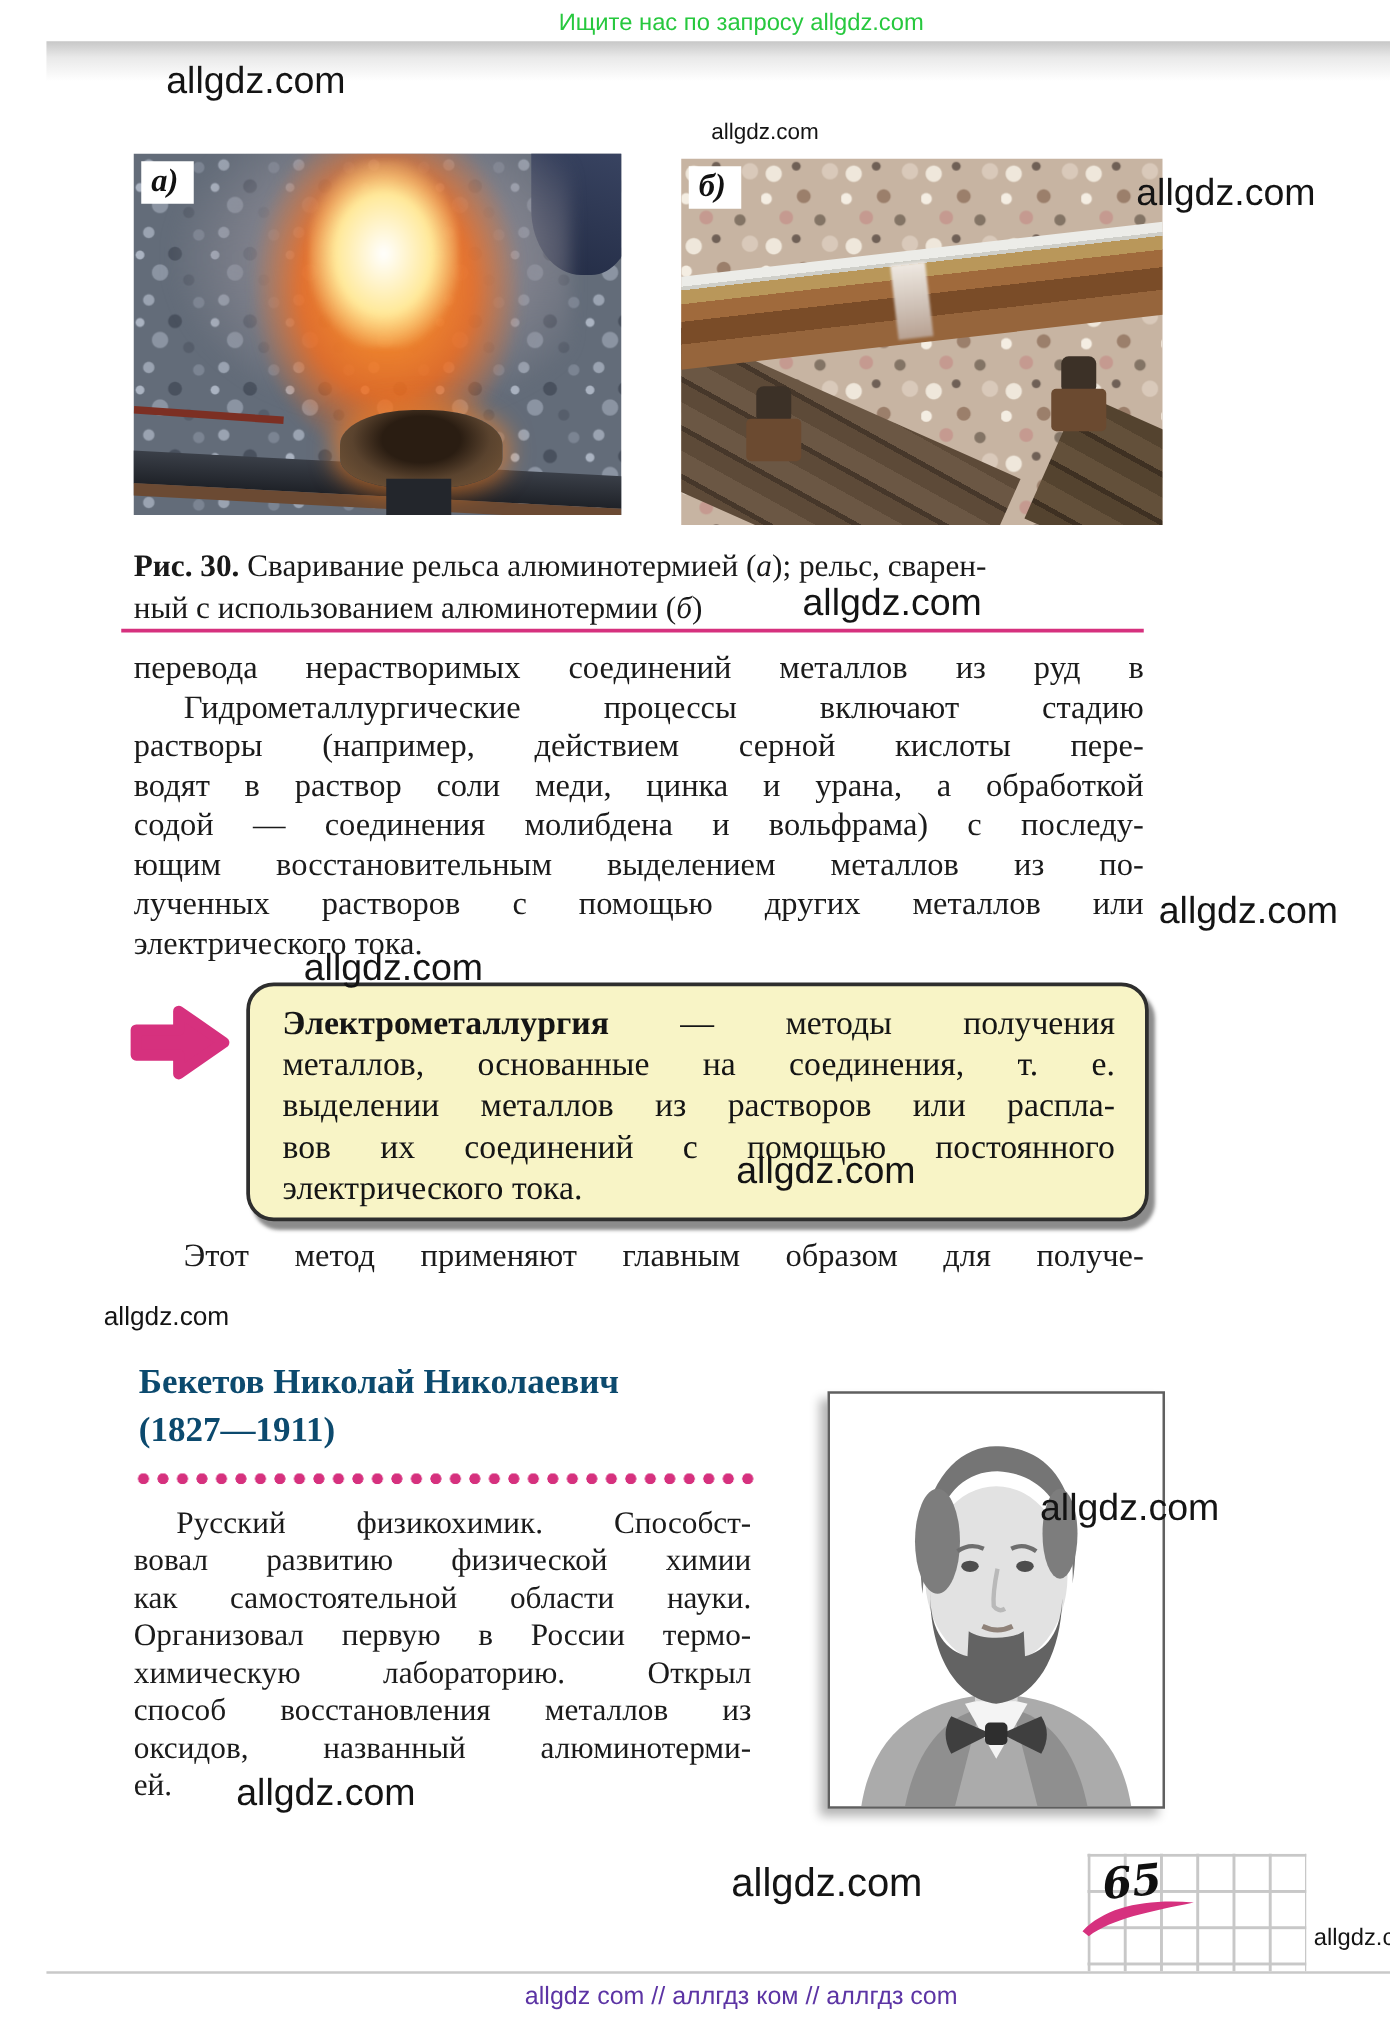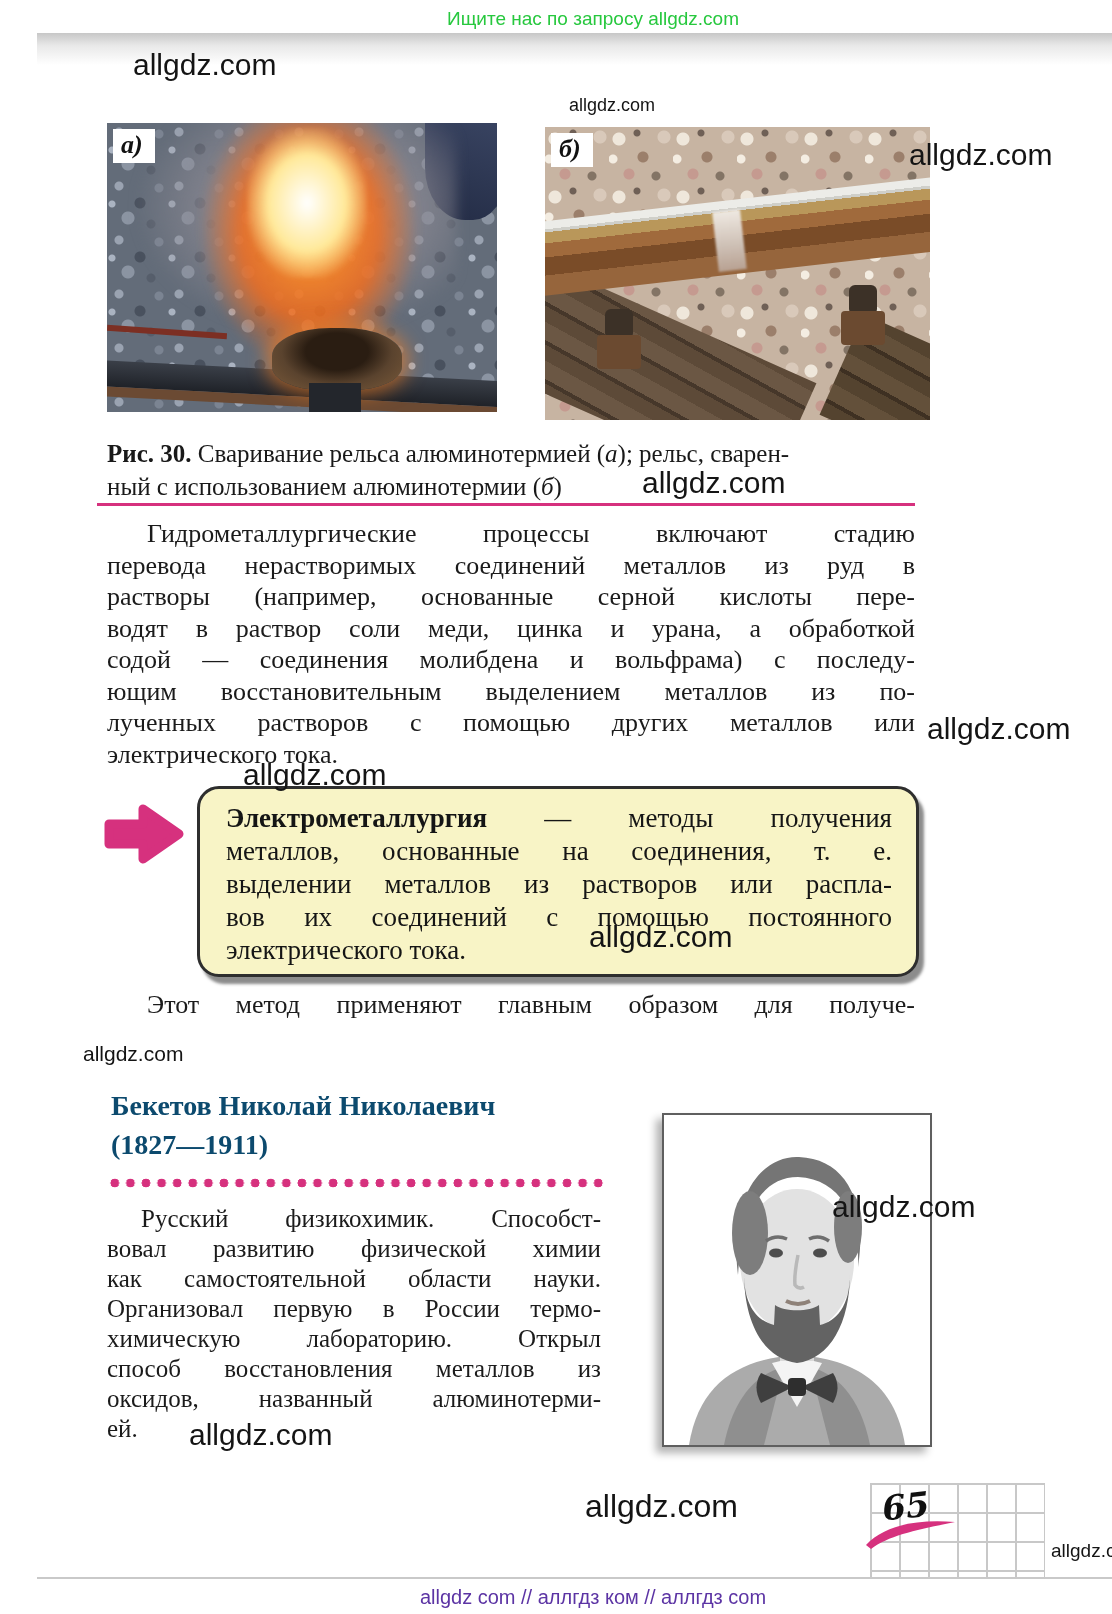--- a/index.html
+++ b/index.html
@@ -177,23 +177,23 @@
     <div class="plabel">б)</div>
   </div>
 
   <div id="caption" class="abs">
     <div><span class="cb">Рис. 30.</span><span> Сваривание рельса алюминотермией (</span><span class="ci">а</span><span>); рельс, сварен-</span></div>
     <div><span>ный с использованием алюминотермии (</span><span class="ci">б</span><span>)</span></div>
   </div>
   <div id="pinkline" class="abs"></div>
 
   <div id="para1" class="abs bodytext p-indent">
+      <div class="jline">перевода нерастворимых соединений металлов из руд в</div>
       <div class="jline firstline">Гидрометаллургические процессы включают стадию</div>
-      <div class="jline">перевода нерастворимых соединений металлов из руд в</div>
-      <div class="jline">растворы (например, основанные серной кислоты пере-</div>
+      <div class="jline">растворы (например, действием серной кислоты пере-</div>
       <div class="jline">водят в раствор соли меди, цинка и урана, а обработкой</div>
       <div class="jline">содой — соединения молибдена и вольфрама) с последу-</div>
       <div class="jline">ющим восстановительным выделением металлов из по-</div>
       <div class="jline">лученных растворов с помощью других металлов или</div>
       <div class="jline lastline">электрического тока.</div>
     </div>
 
   <svg id="arrow" class="abs" viewBox="0 0 88 76">
     <path d="M8,28 h34 v-15 l36,25 -36,25 v-15 H8 z" fill="#d6317e" stroke="#d6317e" stroke-width="9" stroke-linejoin="round"></path>
   </svg>

